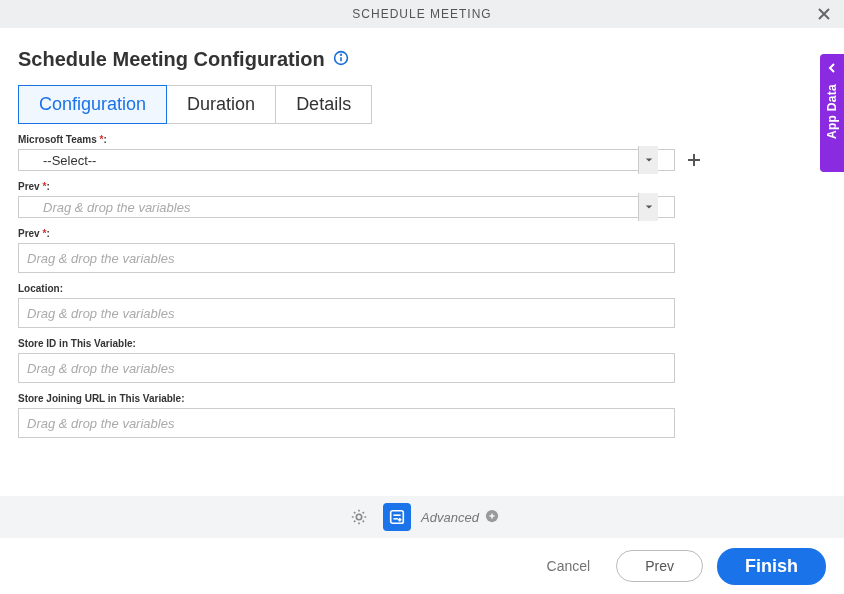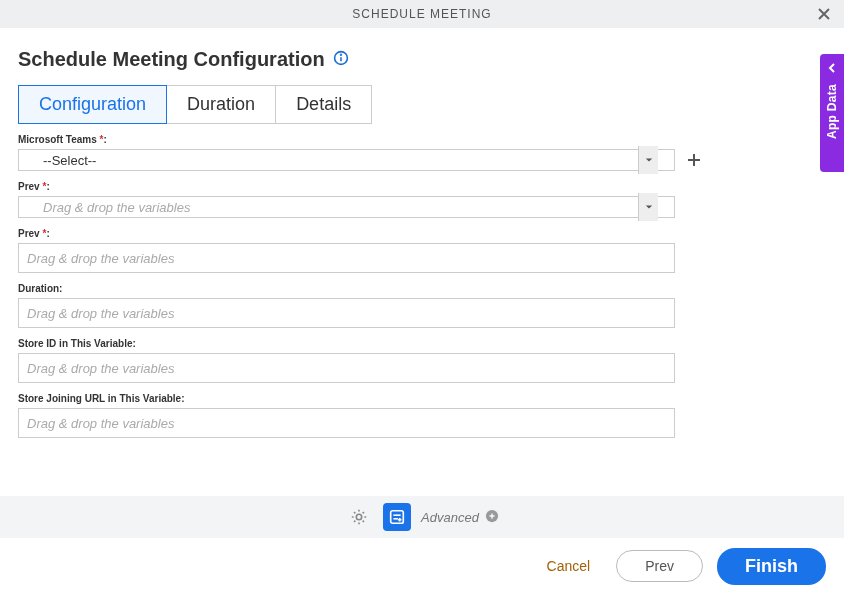--- a/index.html
+++ b/index.html
@@ -34,21 +34,21 @@
   .app-data-tab svg { width: 12px; height: 12px; stroke: #fff; fill: none; stroke-width: 2; }
   .app-data-text { writing-mode: vertical-rl; transform: rotate(180deg); color: #fff; font-size: 12px; font-weight: 700; margin-top: 10px; letter-spacing: 0.3px; }
   .toolbar { background: #f3f4f5; height: 42px; display: flex; align-items: center; justify-content: center; gap: 10px; font-style: italic; }
   .toolbar .iconbtn { width: 28px; height: 28px; display: flex; align-items: center; justify-content: center; cursor: pointer; border-radius: 4px; }
   .toolbar .iconbtn.active { background: #1a73e8; }
   .toolbar .iconbtn svg { width: 18px; height: 18px; stroke: #888; fill: none; stroke-width: 1.8; }
   .toolbar .iconbtn.active svg { stroke: #fff; }
   .advanced { display: flex; align-items: center; gap: 6px; color: #777; font-size: 13px; cursor: pointer; }
   .advanced .plus-circle svg { width: 14px; height: 14px; fill: #999; }
   .footer { height: 56px; display: flex; align-items: center; justify-content: flex-end; gap: 14px; padding-right: 18px; }
-  .btn-text { background: transparent; border: none; color: #a16207; font-size: 14px; cursor: pointer; padding: 8px 12px; }
+  .btn-text { background: transparent; border: none; color: #737373; font-size: 14px; cursor: pointer; padding: 8px 12px; }
   .btn-outline { background: #fff; border: 1px solid #bbb; color: #555; font-size: 14px; cursor: pointer; padding: 7px 28px; border-radius: 18px; }
   .btn-primary { background: #1a73e8; border: none; color: #fff; font-size: 18px; font-weight: 700; cursor: pointer; padding: 8px 28px; border-radius: 18px; }
 </style>
 </head>
 <body>
 
 <div class="container">
 
   <div class="titlebar">
     <span class="titlebar-text">SCHEDULE MEETING</span>
@@ -114,21 +114,21 @@
     </div>
 
     <div class="field-group">
       <label class="field-label">
         <span>Prev</span> <span class="req">*</span>:
       </label>
       <input type="text" class="text-input" placeholder="Drag &amp; drop the variables" style="">
     </div>
 
     <div class="field-group">
-      <label class="field-label">Duration:</label>
+      <label class="field-label">Location:</label>
       <input type="text" class="text-input" placeholder="Drag &amp; drop the variables" style="">
     </div>
 
     <div class="field-group">
       <label class="field-label">Store ID in This Variable:</label>
       <input type="text" class="text-input" placeholder="Drag &amp; drop the variables" style="">
     </div>
 
     <div class="field-group">
       <label class="field-label">Store Joining URL in This Variable:</label>

